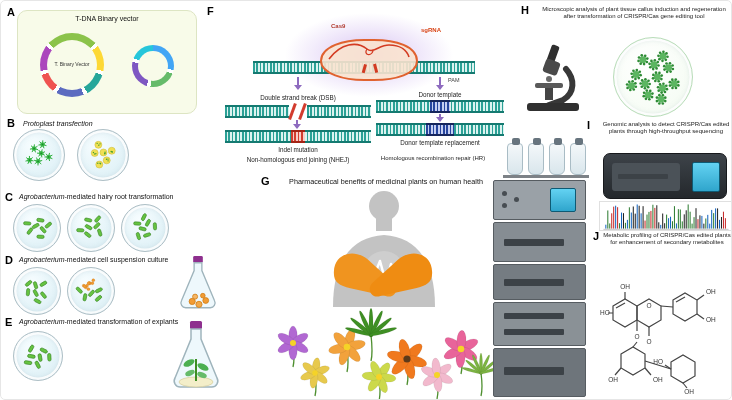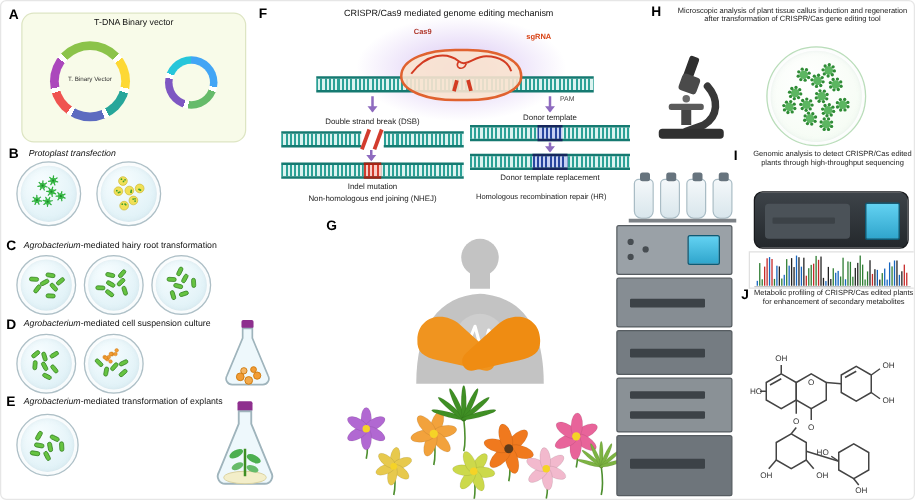--- a/index.html
+++ b/index.html
@@ -247,21 +247,20 @@
       <ellipse cx="37" cy="61" rx="17" ry="5" fill="#f3eec9" stroke="#d9d1a0" stroke-width=".8"></ellipse>
       <path d="M37,60 V38" stroke="#3e8e23" stroke-width="2" fill="none"></path>
       <ellipse cx="30" cy="42" rx="6" ry="3" fill="#4caf50" transform="rotate(-28 30 42)"></ellipse>
       <ellipse cx="44" cy="46" rx="6" ry="3" fill="#4caf50" transform="rotate(26 44 46)"></ellipse>
       <ellipse cx="31" cy="52" rx="5" ry="2.6" fill="#66bb6a" transform="rotate(-24 31 52)"></ellipse>
       <ellipse cx="43" cy="54" rx="5" ry="2.6" fill="#66bb6a" transform="rotate(22 43 54)"></ellipse>
     </svg>
   </div>
 
   <span class="plabel" style="left:206px;top:5px">F</span>
-  <div class="ptitle c" style="left:238px;top:6px;width:240px;font-size:7.2px">CRISPR/Cas9 mediated genome editing mechanism</div>
   <div class="cas-ellipse" style="left:284px;top:12px;width:168px;height:84px"></div>
   <div class="bar" style="left:252px;top:60px;width:222px">
       <div class="base"></div>
     </div>
   <div class="layer" style="left:312px;top:34px;width:112px;height:50px">
     <svg viewBox="0 0 112 50">
       <path d="M8,26 C8,12 30,4 56,5 C84,4 104,12 104,26 C104,38 84,46 56,45 C30,46 8,38 8,26 Z" fill="rgba(250,227,207,.9)" stroke="#e0622f" stroke-width="2"></path>
       <path d="M16,24 C28,8 44,6 54,14 C60,19 66,10 76,10 C88,10 94,16 96,22" fill="none" stroke="#d33b22" stroke-width="1.6"></path>
       <path d="M54,14 C50,20 58,22 60,16" fill="none" stroke="#d33b22" stroke-width="1.3"></path>
       <rect x="50" y="29" width="3" height="9" fill="#d33b22" transform="rotate(15 51 33)"></rect>
@@ -297,20 +296,21 @@
   </div>
   <span class="arr" style="left:438px;top:113px;height:7px"></span>
   <div class="bar" style="left:375px;top:122px;width:128px">
     <div class="base"></div>
     <div class="seg-blue" style="left:50px;width:28px"></div>
   </div>
   <div class="tiny c" style="left:368px;top:138px;width:142px;font-size:6.3px">Donor template replacement</div>
   <div class="tiny c" style="left:360px;top:154px;width:144px;font-size:6px">Homologous recombination repair (HR)</div>
 
   <span class="plabel" style="left:260px;top:175px">G</span>
+  <div class="ptitle c" style="left:276px;top:177px;width:218px;font-size:7.2px">Pharmaceutical benefits of medicinal plants on human health</div>
   <div class="layer" style="left:322px;top:188px;width:122px;height:118px">
     <svg viewBox="0 0 122 118">
       <circle cx="61" cy="17" r="15" fill="#c3c3c3"></circle>
       <rect x="53" y="28" width="16" height="14" fill="#c3c3c3"></rect>
       <path d="M10,118 C10,72 28,48 61,46 C94,48 112,72 112,118 Z" fill="#c3c3c3"></path>
       <circle cx="61" cy="82" r="20" fill="#cecece"></circle>
       <polyline points="44,82 53,82 57,72 63,94 68,75 72,82 80,82" fill="none" stroke="#ffffff" stroke-width="2.5" stroke-linejoin="round" stroke-linecap="round"></polyline>
     </svg>
   </div>
   <div class="layer" style="left:326px;top:238px;width:112px;height:78px">

